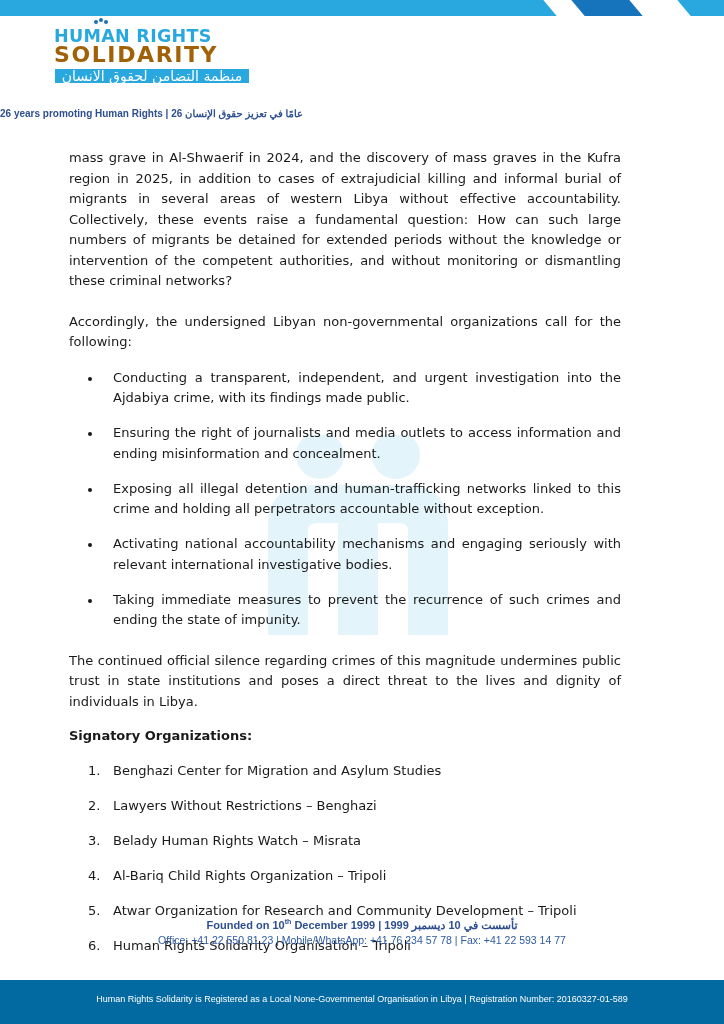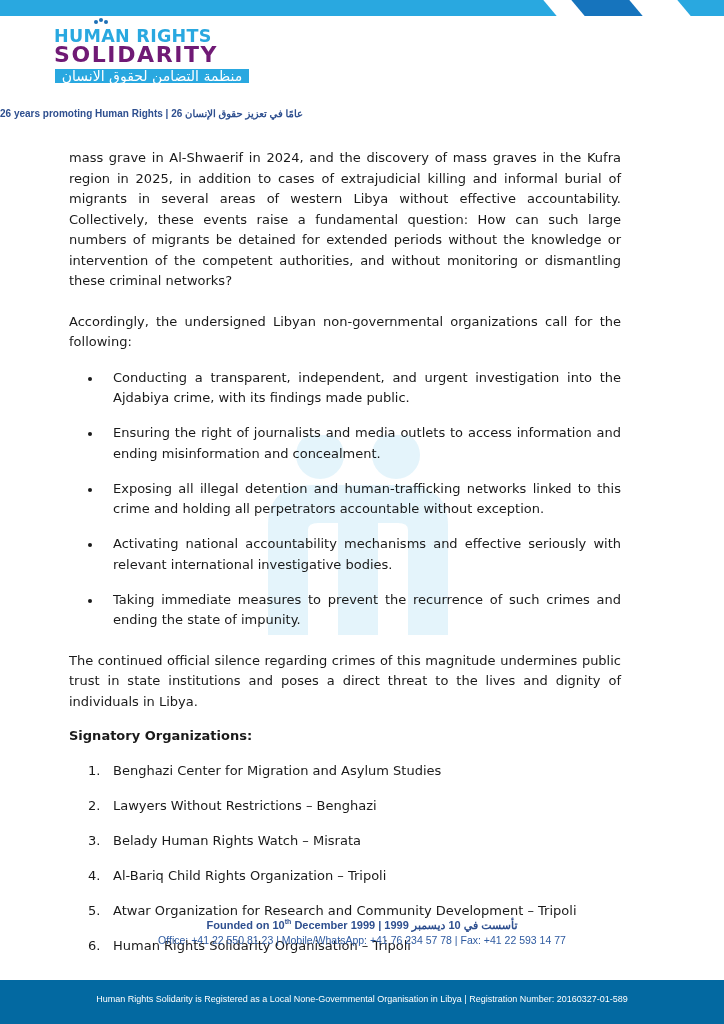--- a/index.html
+++ b/index.html
@@ -7,21 +7,21 @@
   body { position: relative; font-family: "DejaVu Sans", sans-serif; color: #1a1a1a; }
 
   
   .top-band { position: absolute; left: 0; top: 0; width: 724px; height: 16px; background: #29a8e0; overflow: hidden; }
   .top-band .stripe-white { position: absolute; top: 0; height: 16px; width: 48px; background: #ffffff; transform: skewX(40deg); }
   .top-band .stripe-dark { position: absolute; top: 0; height: 16px; width: 66px; background: #1674bd; transform: skewX(40deg); }
 
   
   .logo { position: absolute; left: 54px; top: 24px; width: 200px; height: 62px; }
   .logo .line1 { position: absolute; left: 0; top: 2px; font-family: "DejaVu Sans", sans-serif; font-size: 17.5px; font-weight: bold; color: #29a8e0; letter-spacing: 0.3px; white-space: nowrap; }
-  .logo .line2 { position: absolute; left: 0; top: 18px; font-family: "DejaVu Sans", sans-serif; font-size: 22px; font-weight: bold; color: #701a75; letter-spacing: 1.6px; white-space: nowrap; }
+  .logo .line2 { position: absolute; left: 0; top: 18px; font-family: "DejaVu Sans", sans-serif; font-size: 22px; font-weight: bold; color: #a16207; letter-spacing: 1.6px; white-space: nowrap; }
   .logo .dots { position: absolute; left: 40px; top: -4px; width: 16px; height: 6px; }
   .logo .dots span { position: absolute; top: 0; width: 4px; height: 4px; border-radius: 50%; background: #1c6fb6; }
   .logo .ar-band { position: absolute; left: 1px; top: 45px; width: 194px; height: 14px; background: #29a8e0; color: #ffffff; font-size: 14px; text-align: center; line-height: 14px; direction: rtl; font-family: "DejaVu Sans", sans-serif; }
 
   
   .tagline { position: absolute; left: 0; top: 108px; width: 724px; text-align: left; font-family: "Liberation Sans", sans-serif; font-size: 10px; font-weight: bold; color: #2e4f8f; white-space: nowrap; }
 
   
   .watermark { position: absolute; left: 258px; top: 435px; width: 200px; height: 200px; opacity: 0.12; pointer-events: none; }
 
@@ -79,21 +79,21 @@
 </svg>
 
 <div class="content">
   <p class="p-intro">mass grave in Al-Shwaerif in 2024, and the discovery of mass graves in the Kufra region in 2025, in addition to cases of extrajudicial killing and informal burial of migrants in several areas of western Libya without effective accountability. Collectively, these events raise a fundamental question: How can such large numbers of migrants be detained for extended periods without the knowledge or intervention of the competent authorities, and without monitoring or dismantling these criminal networks?</p>
   <p class="p-call">Accordingly, the undersigned Libyan non-governmental organizations call for the following:</p>
 
   <ul class="bullets">
     <li><span class="bullet-dot"></span><span>Conducting a transparent, independent, and urgent investigation into the Ajdabiya crime, with its findings made public.</span></li>
     <li><span class="bullet-dot"></span><span>Ensuring the right of journalists and media outlets to access information and ending misinformation and concealment.</span></li>
     <li><span class="bullet-dot"></span><span>Exposing all illegal detention and human-trafficking networks linked to this crime and holding all perpetrators accountable without exception.</span></li>
-    <li><span class="bullet-dot"></span><span>Activating national accountability mechanisms and effective seriously with relevant international investigative bodies.</span></li>
+    <li><span class="bullet-dot"></span><span>Activating national accountability mechanisms and engaging seriously with relevant international investigative bodies.</span></li>
     <li><span class="bullet-dot"></span><span>Taking immediate measures to prevent the recurrence of such crimes and ending the state of impunity.</span></li>
   </ul>
 
   <p class="p-silence">The continued official silence regarding crimes of this magnitude undermines public trust in state institutions and poses a direct threat to the lives and dignity of individuals in Libya.</p>
 
   <div class="sig-heading">Signatory Organizations:</div>
 
   <ol class="orgs">
     <li><span class="num">1.</span><span>Benghazi Center for Migration and Asylum Studies</span></li>
     <li><span class="num">2.</span><span>Lawyers Without Restrictions – Benghazi</span></li>

